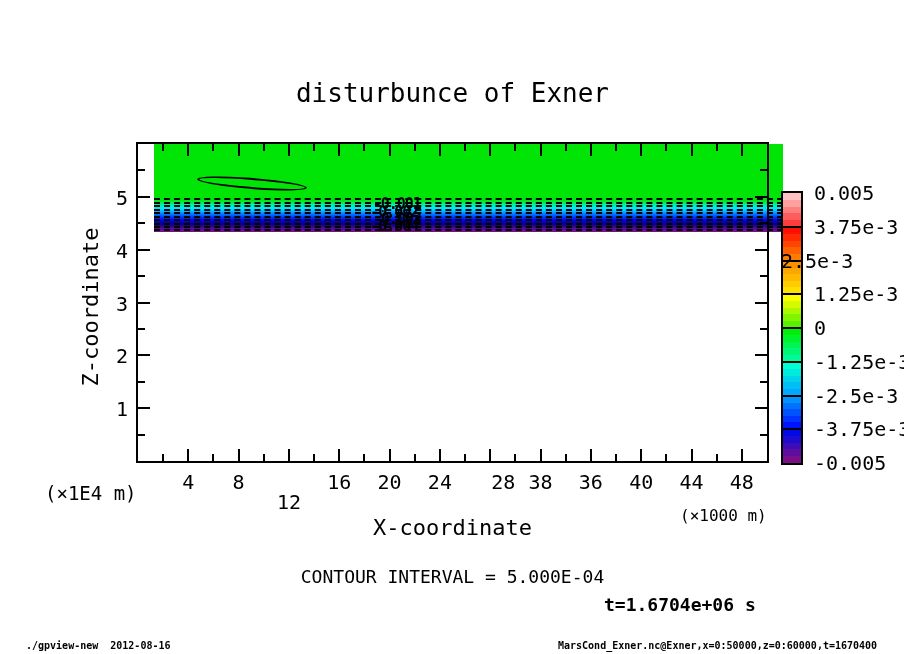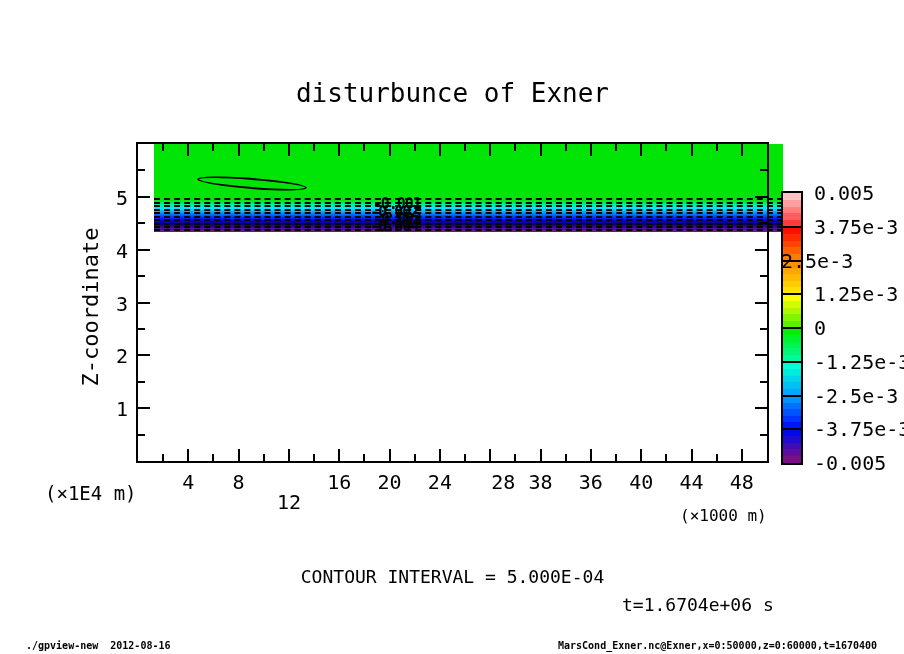--- a/index.html
+++ b/index.html
@@ -7,21 +7,21 @@
        font-family:"DejaVu Sans Mono",monospace;color:#000;}
   .abs{position:absolute;}
   .title{left:137px;top:78px;width:631px;text-align:center;font-size:26px;letter-spacing:0px;}
   .plot-border{left:136px;top:142px;width:633px;height:321px;border:2px solid #000;box-sizing:border-box;}
   .fill-wrap{left:138px;top:144px;width:629px;height:317px;overflow:hidden;margin-left:16px;}
   .ylab{left:90px;top:307px;transform:translate(-50%,-50%) rotate(-90deg);font-size:22px;white-space:nowrap;}
   .yunit{left:45px;top:482px;font-size:19px;white-space:nowrap;}
   .xlab{left:137px;top:515px;width:631px;text-align:center;font-size:22px;}
   .xunit{left:680px;top:506px;font-size:16px;white-space:nowrap;}
   .cinterval{left:137px;top:566px;width:631px;text-align:center;font-size:18px;}
-  .timetext{left:622px;top:594px;font-size:18px;white-space:nowrap;}
+  .timetext{left:604px;top:594px;font-size:18px;white-space:nowrap;font-weight:bold;}
   .footl{left:26px;top:640px;font-size:10px;font-weight:bold;white-space:pre;}
   .footr{left:558px;top:640px;font-size:10px;font-weight:bold;white-space:pre;}
   .num{font-size:20px;}
   .tick{background:#000;}
   .dash{height:0;border-top:2px dashed #000;}
   .ellipse{border:2px solid #000;border-radius:50%;background:transparent;}
   .clabel{font-weight:bold;font-size:15px;letter-spacing:-1px;white-space:nowrap;}
   .cb-label{font-size:20px;white-space:nowrap;}
 </style>
 </head>
@@ -138,20 +138,21 @@
   <div class="abs" id="yTickLabels" style="left:0;top:0;">
       <div class="num" style="position: absolute; left: 100px; top: 397.167px; width: 28px; text-align: right;">1</div>
       <div class="num" style="position: absolute; left: 100px; top: 344.333px; width: 28px; text-align: right;">2</div>
       <div class="num" style="position: absolute; left: 100px; top: 291.5px; width: 28px; text-align: right;">3</div>
       <div class="num" style="position: absolute; left: 100px; top: 238.667px; width: 28px; text-align: right;">4</div>
       <div class="num" style="position: absolute; left: 100px; top: 185.833px; width: 28px; text-align: right;">5</div>
     </div>
 
   <div class="abs ylab">Z-coordinate</div>
   <div class="abs yunit">(×1E4 m)</div>
+  <div class="abs xlab">X-coordinate</div>
   <div class="abs xunit">(×1000 m)</div>
 
   <div class="abs" id="cbar" style="left:0;top:0;">
       <div style="position: absolute; left: 781px; top: 191px; width: 22px; height: 274px; border: 2px solid rgb(0, 0, 0); box-sizing: border-box;"></div>
       <div style="position: absolute; left: 783px; top: 193px; width: 18px; height: 33.75px; background: linear-gradient(rgb(255, 194, 194) 0%, rgb(255, 194, 194) 20%, rgb(255, 160, 160) 20%, rgb(255, 160, 160) 40%, rgb(255, 127, 127) 40%, rgb(255, 127, 127) 60%, rgb(255, 93, 93) 60%, rgb(255, 93, 93) 80%, rgb(255, 59, 59) 80%, rgb(255, 59, 59) 100%);"></div>
       <div style="position: absolute; left: 783px; top: 226.75px; width: 18px; height: 33.75px; background: linear-gradient(rgb(255, 15, 0) 0%, rgb(255, 15, 0) 20%, rgb(255, 42, 0) 20%, rgb(255, 42, 0) 40%, rgb(255, 69, 0) 40%, rgb(255, 69, 0) 60%, rgb(255, 96, 0) 60%, rgb(255, 96, 0) 80%, rgb(255, 123, 0) 80%, rgb(255, 123, 0) 100%);"></div>
       <div style="position: absolute; left: 783px; top: 225.75px; width: 18px; height: 2px; background: rgb(0, 0, 0);"></div>
       <div style="position: absolute; left: 783px; top: 260.5px; width: 18px; height: 33.75px; background: linear-gradient(rgb(255, 145, 0) 0%, rgb(255, 145, 0) 20%, rgb(255, 165, 0) 20%, rgb(255, 165, 0) 40%, rgb(255, 185, 0) 40%, rgb(255, 185, 0) 60%, rgb(255, 204, 0) 60%, rgb(255, 204, 0) 80%, rgb(255, 224, 0) 80%, rgb(255, 224, 0) 100%);"></div>
       <div style="position: absolute; left: 783px; top: 259.5px; width: 18px; height: 2px; background: rgb(0, 0, 0);"></div>
       <div style="position: absolute; left: 783px; top: 294.25px; width: 18px; height: 33.75px; background: linear-gradient(rgb(253, 255, 0) 0%, rgb(253, 255, 0) 20%, rgb(212, 251, 0) 20%, rgb(212, 251, 0) 40%, rgb(171, 248, 0) 40%, rgb(171, 248, 0) 60%, rgb(129, 244, 0) 60%, rgb(129, 244, 0) 80%, rgb(88, 240, 0) 80%, rgb(88, 240, 0) 100%);"></div>

